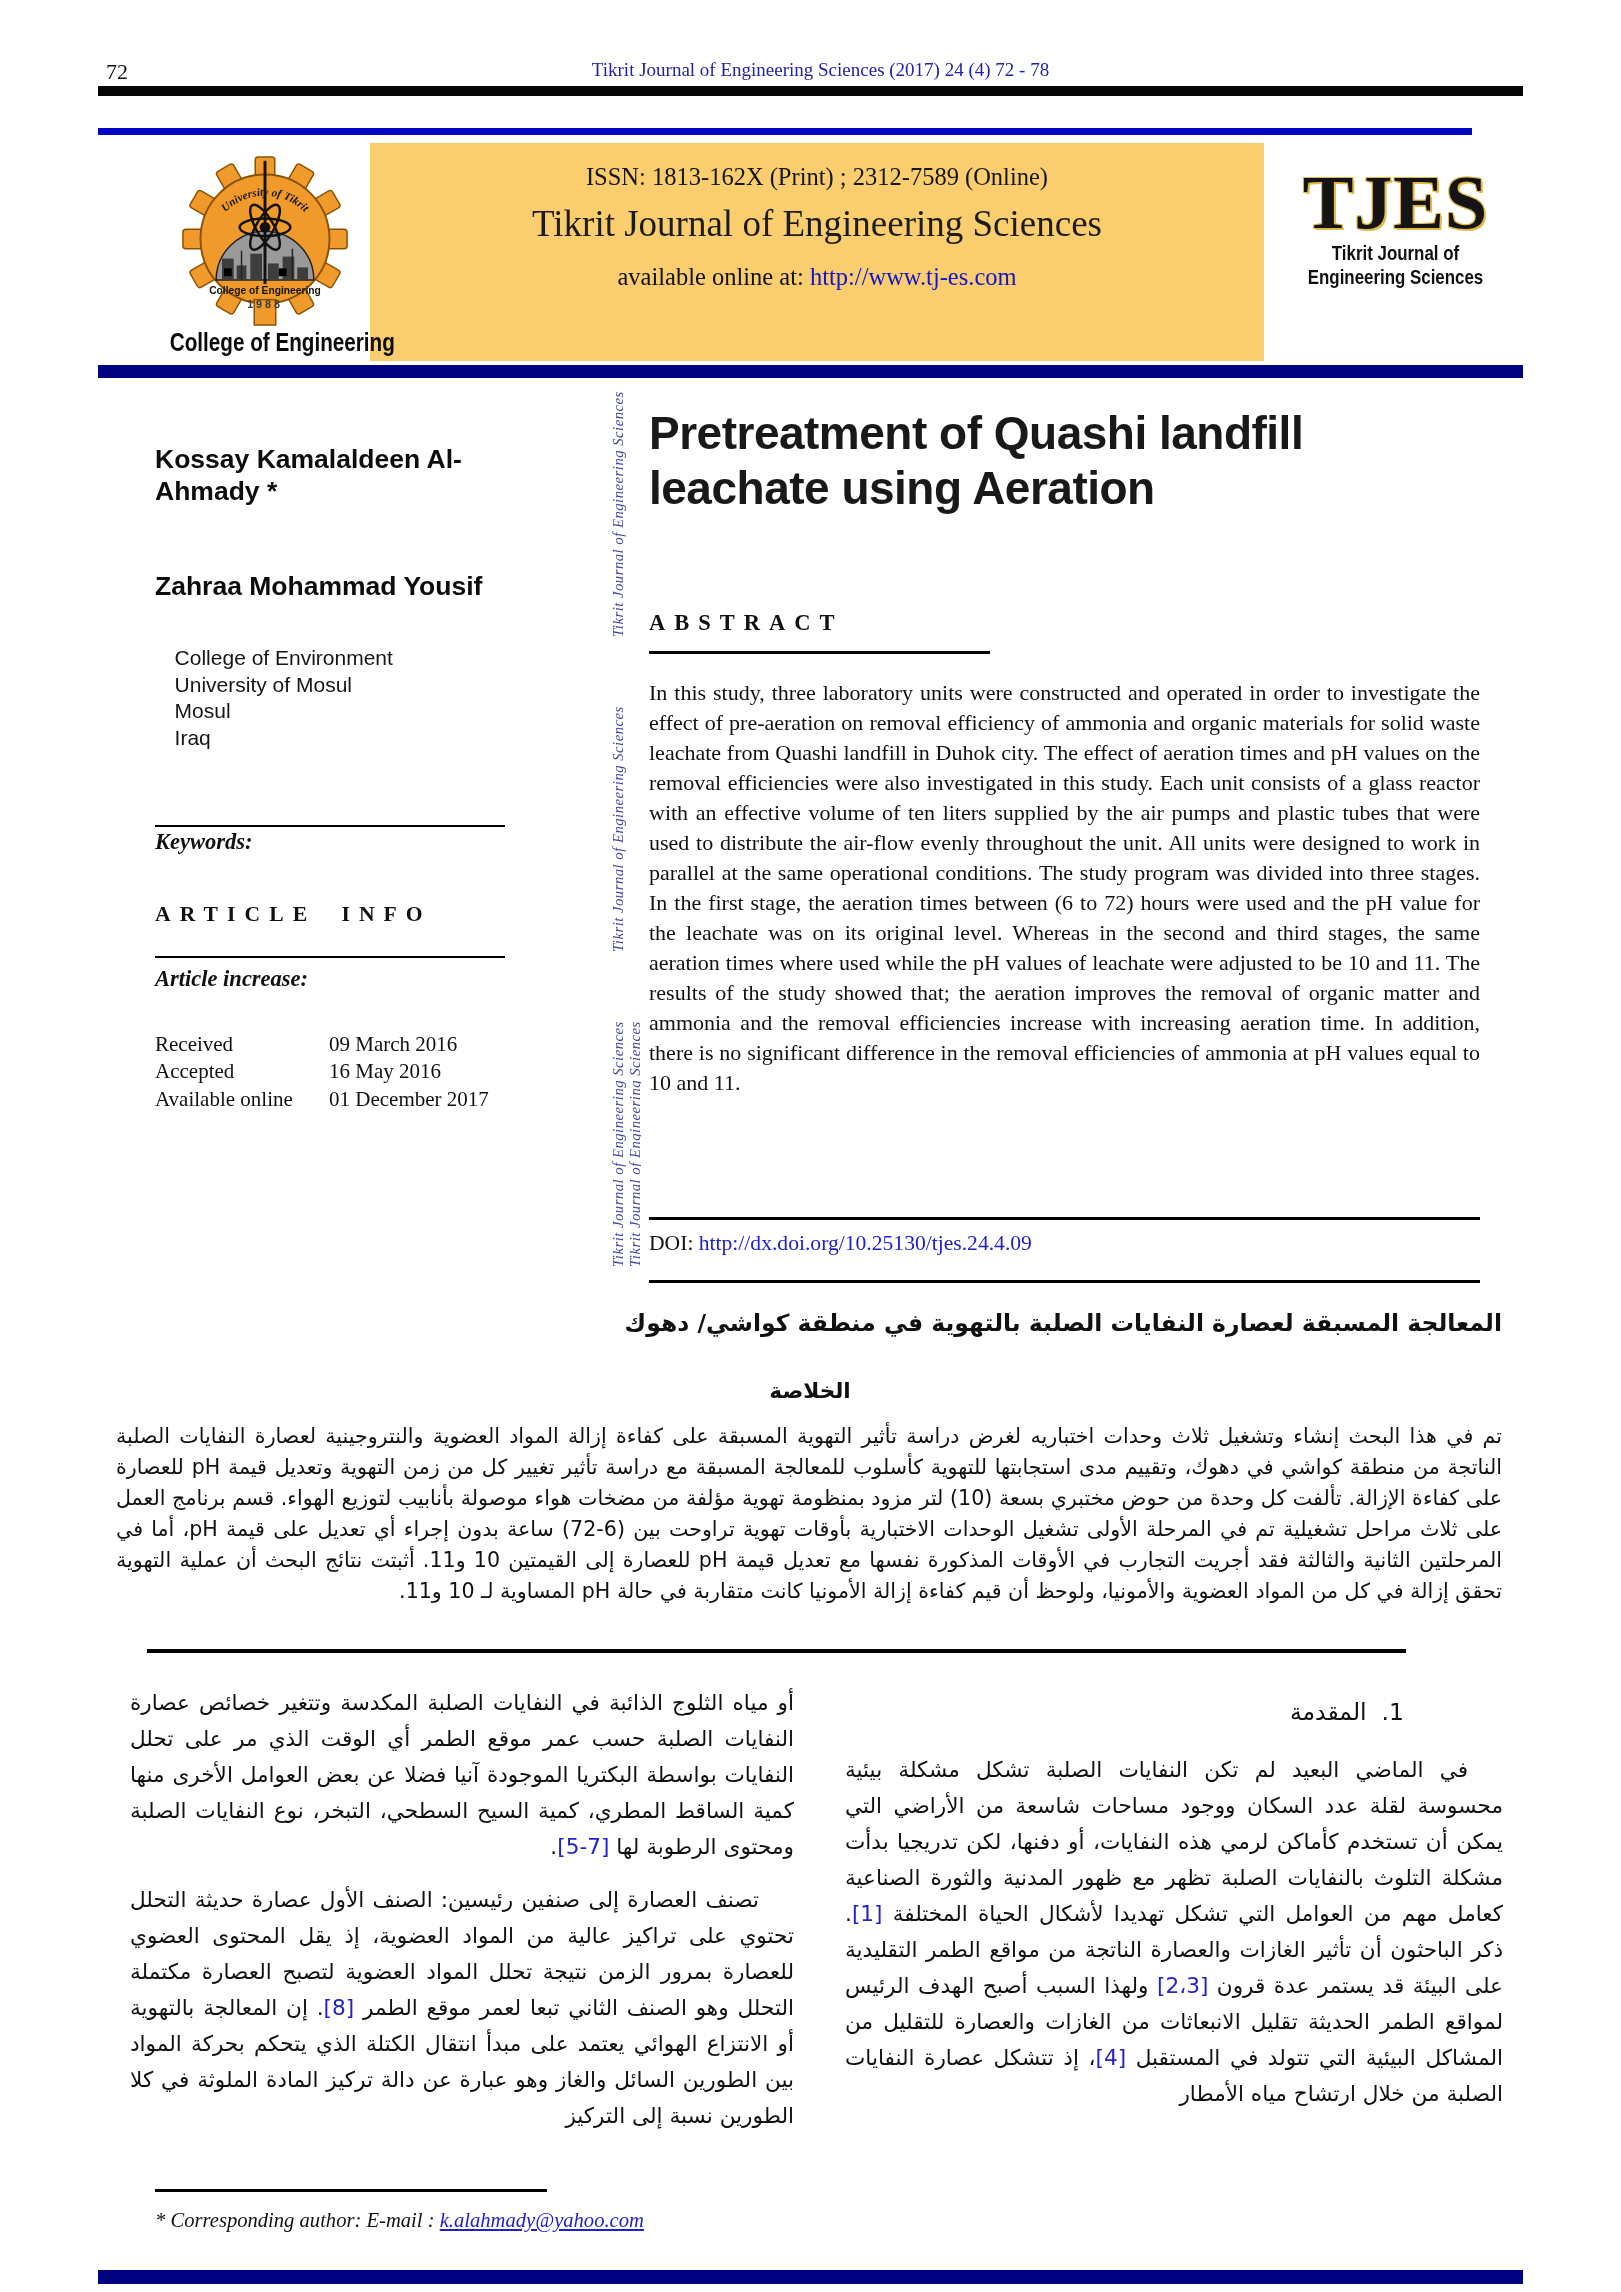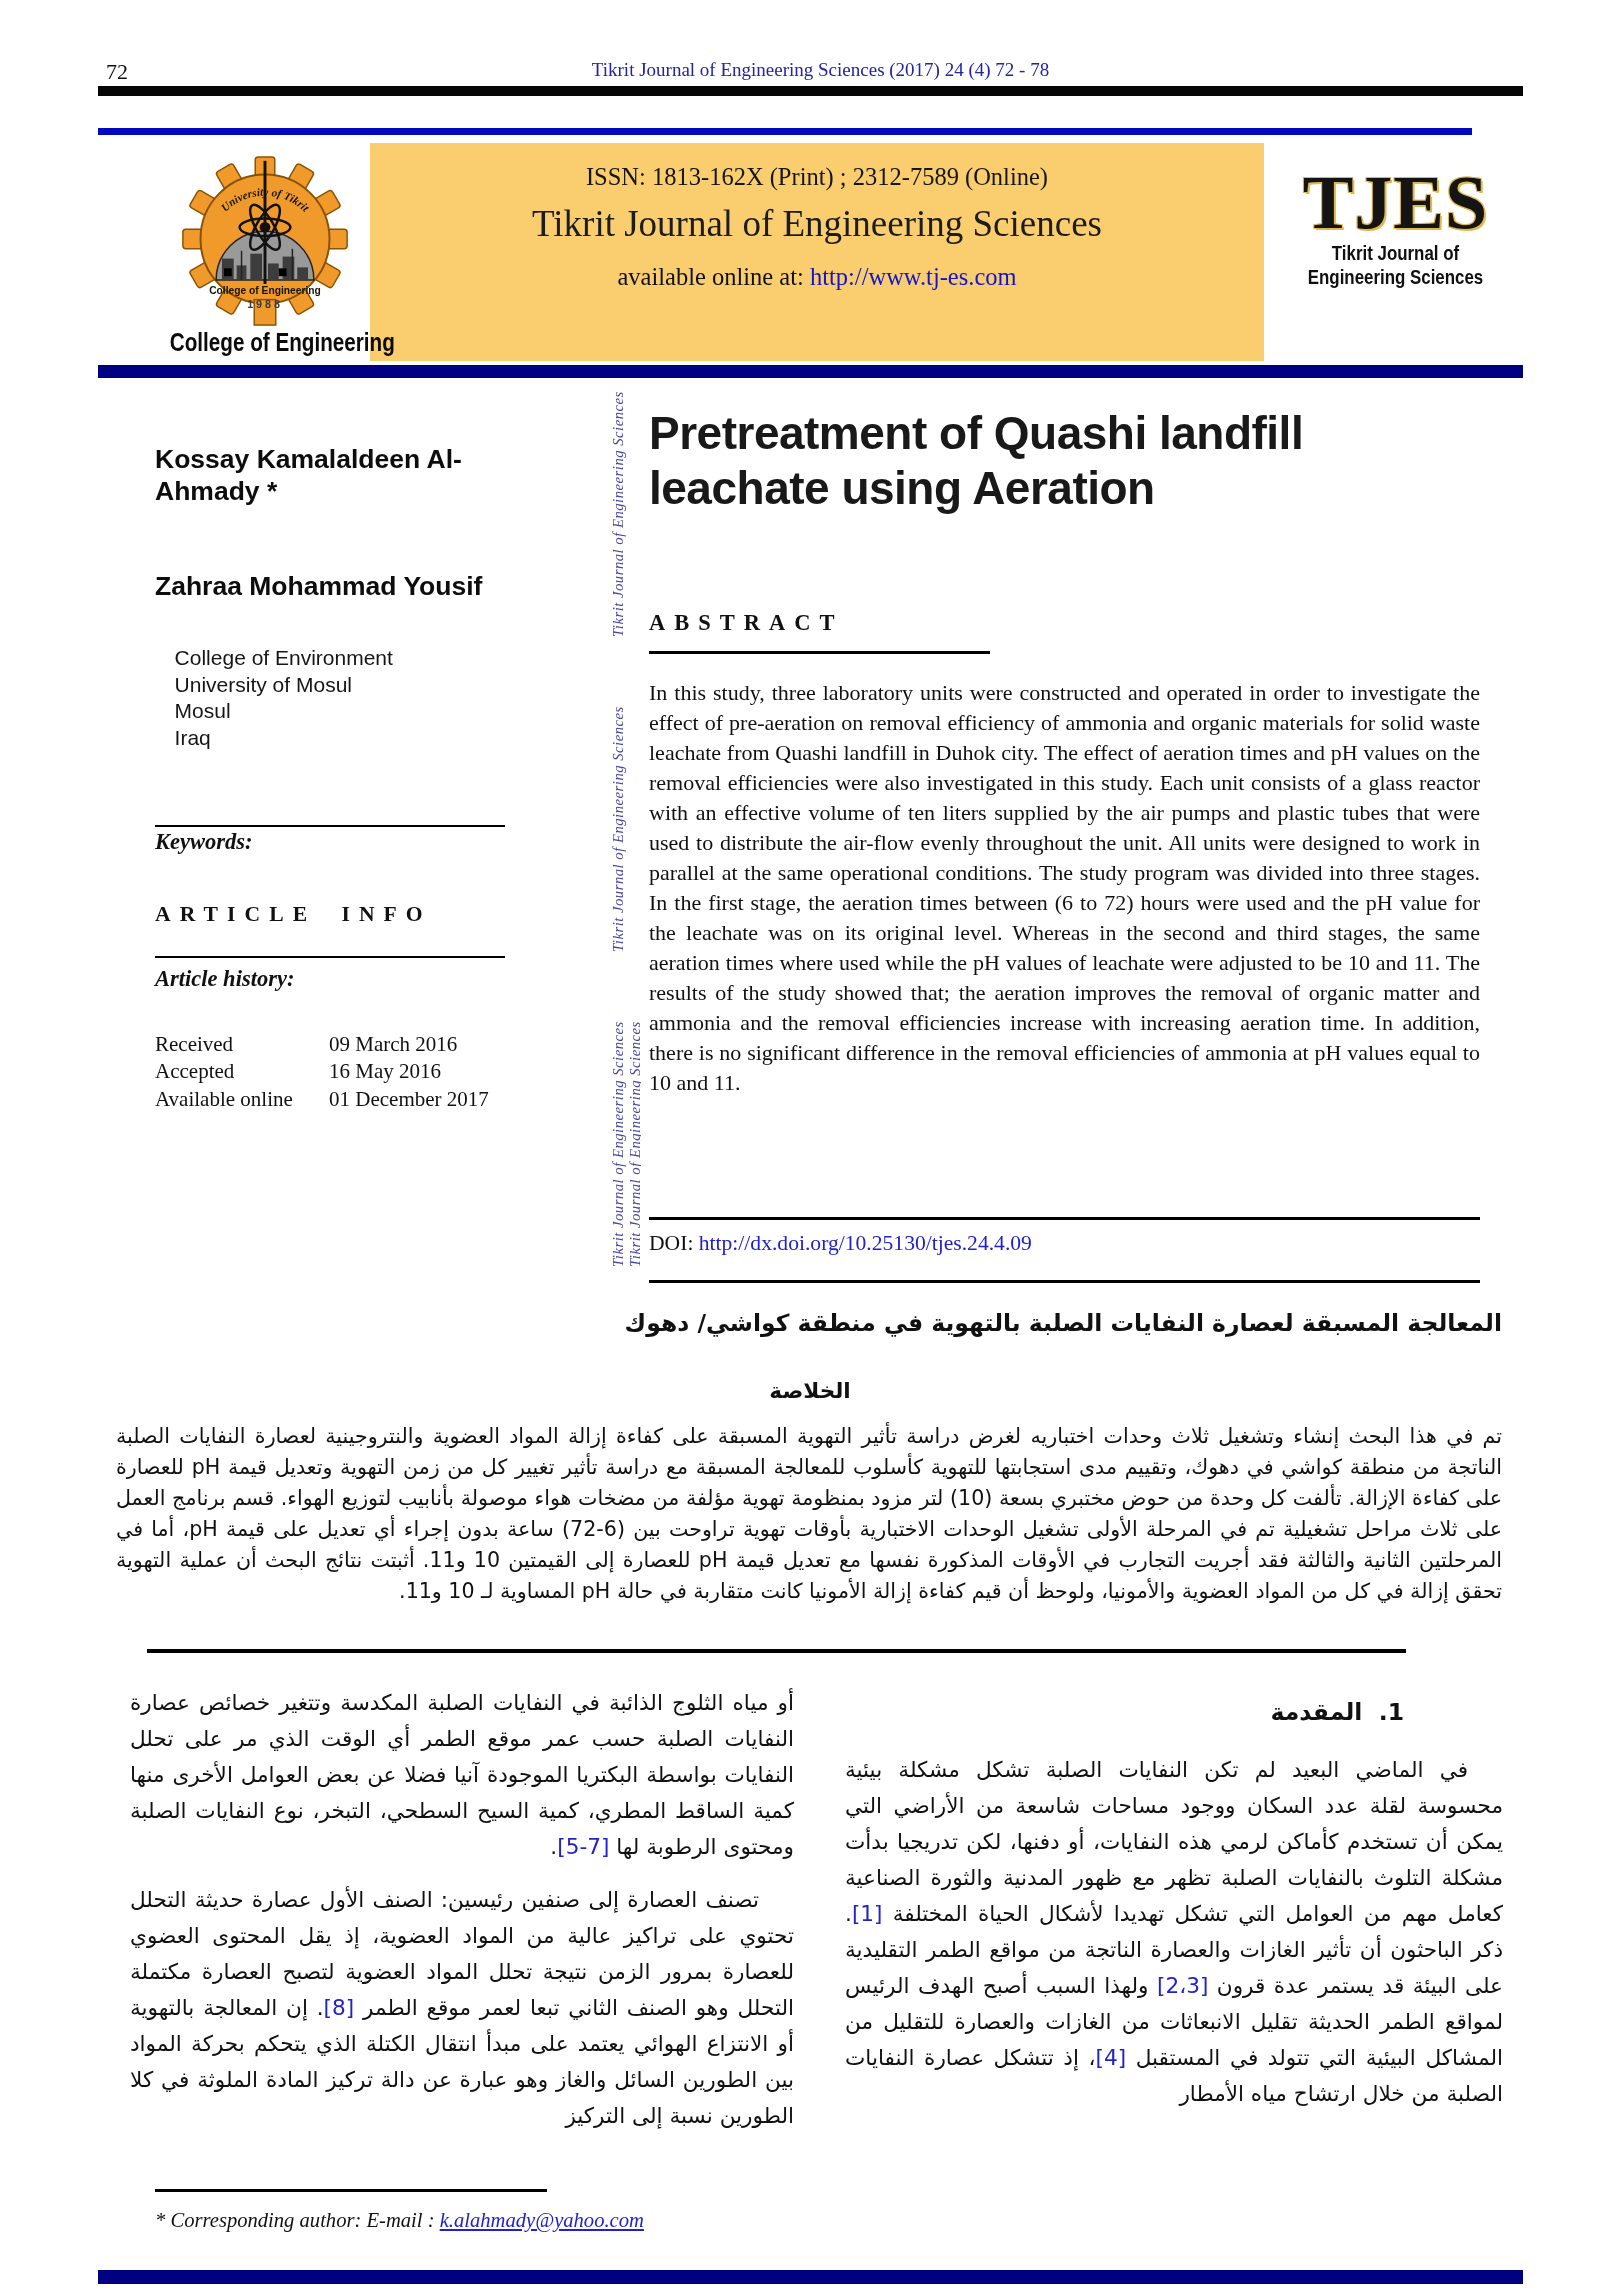--- a/index.html
+++ b/index.html
@@ -65,21 +65,21 @@
   .ar-title{position:absolute;left:118px;top:1309px;width:1384px;text-align:right;
             font-weight:bold;font-size:23.5px;}
   .ar-khulasa{position:absolute;left:118px;top:1378px;width:1384px;text-align:center;
               font-weight:bold;font-size:21.6px;}
   .ar-abs{position:absolute;left:116px;top:1421px;width:1386px;text-align:justify;
           font-size:20.6px;line-height:31px;max-height:225px;overflow:hidden;}
   .ar-divider{position:absolute;left:147px;top:1649px;width:1259px;height:3.9px;background:#000;}
   .ar-col{position:absolute;text-align:justify;font-size:21.6px;line-height:36px;}
   .ar-col-right{left:828px;top:1694px;width:692px;}
   .ar-col-left{left:113px;top:1668px;width:698px;max-height:500px;overflow:hidden;}
-  .ar-h{font-weight:bold;font-size:23.5px;padding-right:116px;}
+  .ar-h{font-weight:normal;font-size:23.5px;padding-right:116px;}
   .ar-p{margin:17px;}
   .ar-p.indent{text-indent:35px;}
   .ar-col-right .ar-p{margin-top:21.6px;}
   .ar-col-left .ar-p + .ar-p{margin-top:0;}
   .cite{color:#2222CC;}
   
   .foot-rule{position:absolute;left:155px;top:2189px;width:392px;height:2.9px;background:#000;}
   .footnote{position:absolute;left:155px;top:2209px;width:1078px;font-style:italic;font-size:20.6px;}
   .footnote .email{color:#2121CC;text-decoration:underline;}
   .bar-bottom{position:absolute;left:98px;top:2270px;width:1425px;height:13.7px;background:#000180;}
@@ -167,21 +167,21 @@
       <div>College of Environment</div>
       <div>University of Mosul</div>
       <div>Mosul</div>
       <div>Iraq</div>
     </div>
     <div class="kw-block">
       <div class="kw-label">Keywords:</div>
     </div>
     <div class="artinfo">ARTICLE INFO</div>
     <div class="hist-block">
-      <div class="hist-label">Article history:</div>
+      <div class="hist-label">Article increase:</div>
       <div class="hist-table">
         <div class="hist-row">
           <span>Received</span>
           <span>09 March 2016</span>
         </div>
         <div class="hist-row">
           <span>Accepted</span>
           <span>16 May 2016</span>
         </div>
         <div class="hist-row">

